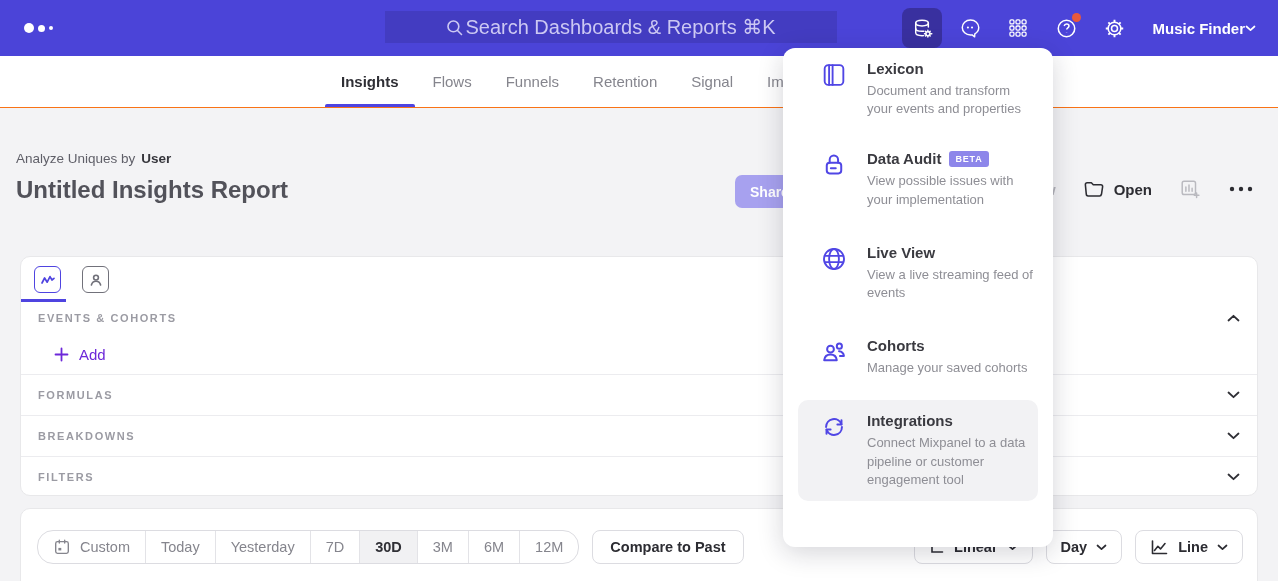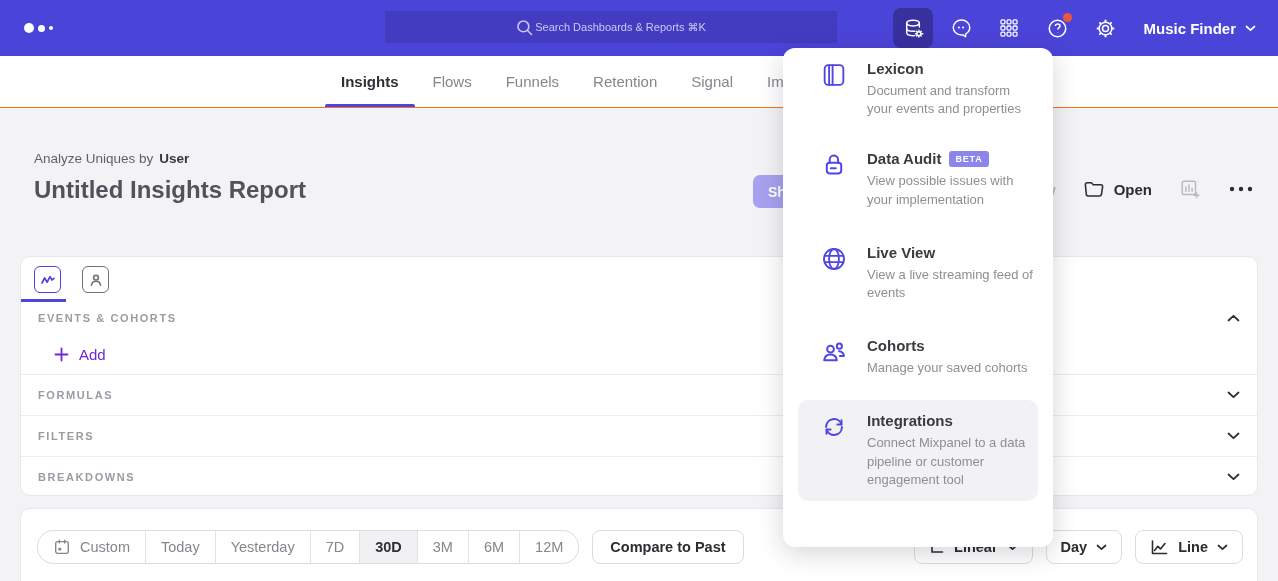--- a/index.html
+++ b/index.html
@@ -11,36 +11,36 @@
   
   .navbar { position:absolute; top:0; left:0; right:0; height:56px; background:#4b44d8; color:#fff; }
   .logo { position:absolute; left:24px; top:23px; display:flex; align-items:center; gap:4px; }
   .logo i { display:block; background:#fff; border-radius:50%; }
   .logo .d1 { width:10px; height:10px; }
   .logo .d2 { width:7px; height:7px; }
   .logo .d3 { width:4px; height:4px; }
   .nav-links { position:absolute; left:78px; top:0; height:56px; display:flex; align-items:center; gap:38px; }
   .nav-link { display:flex; align-items:center; gap:7px; font-size:14.5px; font-weight:700; cursor:pointer; }
   .search { position:absolute; left:385px; top:11px; width:452px; height:32px; background:#433cc1; border-radius:0;
-            display:flex; align-items:center; justify-content:center; gap:2px; color:#ccc8f3; font-size:11px; cursor:text; }
+            display:flex; align-items:center; justify-content:center; gap:2px; color:#ccc8f3; font-size:20px; cursor:text; }
   .nav-right { position:absolute; right:22px; top:8px; display:flex; align-items:center; gap:8px; }
   .icon-btn { width:40px; height:40px; border-radius:8px; display:flex; align-items:center; justify-content:center; color:#fff; cursor:pointer; position:relative; }
   .icon-btn.active { background:#39309f; }
   .notif-dot { position:absolute; top:5px; right:5px; width:9px; height:9px; border-radius:50%; background:#e8593c; }
-  .project { display:flex; align-items:center; gap:9px; font-size:15px; font-weight:700; margin-left:10px; cursor:pointer; }
+  .project { display:flex; align-items:center; font-size:15px; font-weight:700; margin-left:10px; cursor:pointer; }
 
   
   .tabbar { position:absolute; top:56px; left:0; right:0; height:52px; background:#fff; border-bottom:1px solid #f97316;
             display:flex; padding-left:341px; gap:34px; }
   .tab { position:relative; display:flex; align-items:center; font-size:15px; color:#85858d; cursor:pointer; }
   .tab.active { color:#2f2f35; font-weight:700; }
   .tab.active::after { content:""; position:absolute; left:-16px; right:-16px; bottom:0; height:3px; background:#4f44e0; border-radius:2px 2px 0 0; }
 
   
-  .report-header { position:absolute; top:108px; left:0; right:0; height:148px;margin-left:18px; }
+  .report-header { position:absolute; top:108px; left:0; right:0; height:148px; }
   .breadcrumb { position:absolute; left:16px; top:43px; font-size:13.5px; color:#5f5f68; }
   .breadcrumb b { color:#36363c; margin-left:6px; font-weight:700; cursor:pointer; }
   .page-title { position:absolute; left:16px; top:68px; font-size:24px; font-weight:700; color:#52525a; }
   .share-group { position:absolute; left:735px; top:67px; display:flex; height:33px; cursor:pointer; }
   .share-btn { background:#a7a1ef; color:#fff; font-weight:700; font-size:14px; padding:0 15px; display:flex; align-items:center; border-radius:7px 0 0 7px; }
   .link-btn { background:#5c52e8; width:42px; display:flex; align-items:center; justify-content:center; border-radius:0 7px 7px 0; color:#fff; }
   .header-actions { position:absolute; right:24px; top:70px; display:flex; align-items:center; gap:27px; }
   .act-new { color:#b3b3b9; font-size:15px; font-weight:700; cursor:pointer; }
   .act-open { display:flex; align-items:center; gap:9px; color:#2c2c32; font-size:15px; font-weight:700; cursor:pointer; }
   .act-icon { color:#b9b9bf; cursor:pointer; }
@@ -237,27 +237,27 @@
       </span>
     </div>
 
     <div class="section-row">
       <span class="sec-label">FORMULAS</span>
       <svg class="chev" width="13" height="8" viewBox="0 0 13 8">
           <path d="M1.5 1.5l5 4.7 5-4.7" fill="none" stroke="currentColor" stroke-width="1.8" stroke-linecap="round" stroke-linejoin="round"></path>
         </svg>
     </div>
     <div class="section-row">
-      <span class="sec-label">FILTERS</span>
+      <span class="sec-label">BREAKDOWNS</span>
       <svg class="chev" width="13" height="8" viewBox="0 0 13 8">
           <path d="M1.5 1.5l5 4.7 5-4.7" fill="none" stroke="currentColor" stroke-width="1.8" stroke-linecap="round" stroke-linejoin="round"></path>
         </svg>
     </div>
     <div class="section-row">
-      <span class="sec-label">BREAKDOWNS</span>
+      <span class="sec-label">FILTERS</span>
       <svg class="chev" width="13" height="8" viewBox="0 0 13 8">
           <path d="M1.5 1.5l5 4.7 5-4.7" fill="none" stroke="currentColor" stroke-width="1.8" stroke-linecap="round" stroke-linejoin="round"></path>
         </svg>
     </div>
   </section>
 
   <section class="toolbar">
     <div class="toolbar-inner">
       <div class="range-group">
         <span class="range-item custom">

